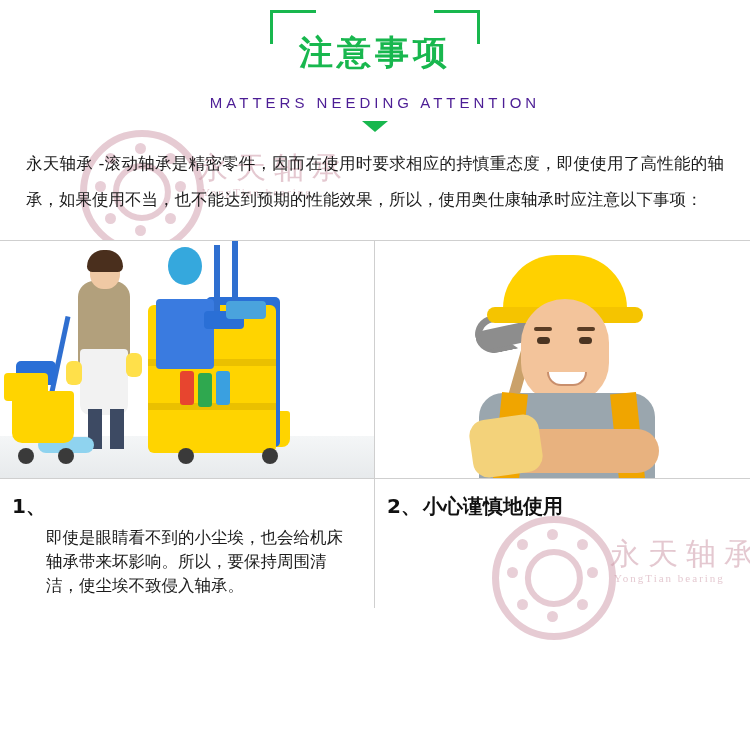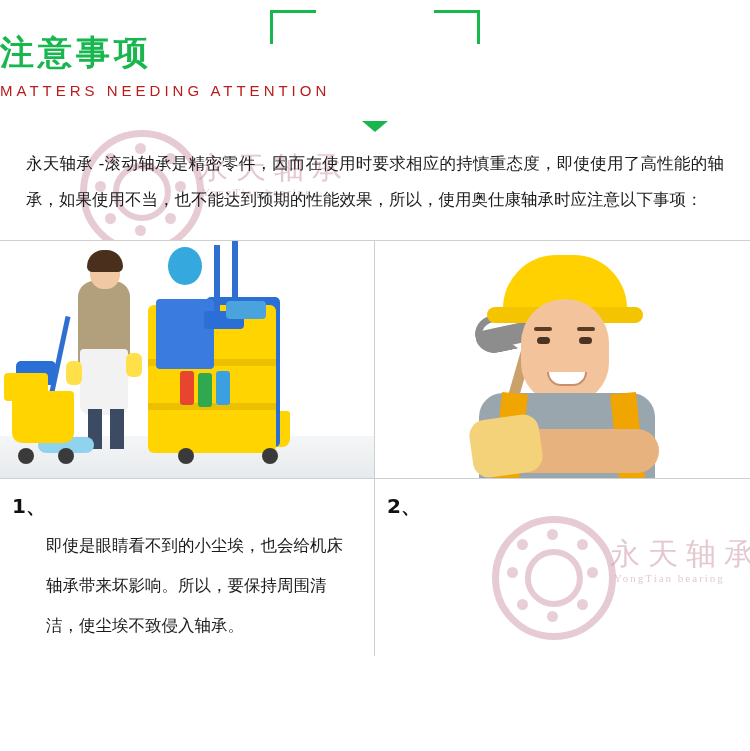--- a/index.html
+++ b/index.html
@@ -56,20 +56,21 @@
     font-size: 11px;
     letter-spacing: 2px;
     white-space: nowrap;
     font-family: "Liberation Serif", serif;
   }
 
   
   .header {
     position: relative;
     height: 140px;
+    text-align: center;
     z-index: 10;
   }
   .header-frame {
     position: absolute;
     left: 50%;
     top: 10px;
     transform: translateX(-50%);
     width: 210px;
     height: 110px;
   }
@@ -81,23 +82,23 @@
     position: relative;
     padding-top: 30px;
     font-size: 34px;
     font-weight: bold;
     color: #18b74e;
     letter-spacing: 4px;
     font-family: "DejaVu Sans", sans-serif;
   }
   .title-en {
     position: relative;
-    margin-top: 6px;
+    margin-top: 18px;
     font-size: 15px;
-    color: #b91c1c;
+    color: #4c1d95;
     letter-spacing: 4px;
     font-family: "Liberation Sans", sans-serif;
   }
   .chevron {
     position: absolute;
     left: 50%;
     bottom: 8px;
     transform: translateX(-50%);
     width: 0; height: 0;
     border-left: 13px solid transparent;
@@ -145,21 +146,21 @@
     padding: 14px 10px 4px 12px;
     font-size: 20px;
     font-weight: bold;
     color: #111;
     font-family: "DejaVu Sans", sans-serif;
   }
   .heading .num { margin-right: 2px; }
   .body-text {
     padding: 2px 16px 10px 46px;
     font-size: 16.5px;
-    line-height: 40px;
+    line-height: 24px;
     color: #1b1b1b;
     font-family: "DejaVu Sans", sans-serif;
   }
 
   
   .p1-floor {
     position: absolute; left: 0; right: 0; bottom: 0; height: 42px;
     background: linear-gradient(#f4f6f7, #e7eaec);
   }
   .p1 .person-body {
@@ -426,16 +427,17 @@
       <div class="eye r"></div>
       <div class="mouth"></div>
       <div class="shirt"></div>
       <div class="strap l"></div>
       <div class="strap r"></div>
       <div class="arm"></div>
       <div class="glove2"></div>
     </div>
     <div class="heading">
       <span class="num">2、</span>
+      <span>小心谨慎地使用</span>
     </div>
   </div>
 
 </div>
 
 </body></html>

